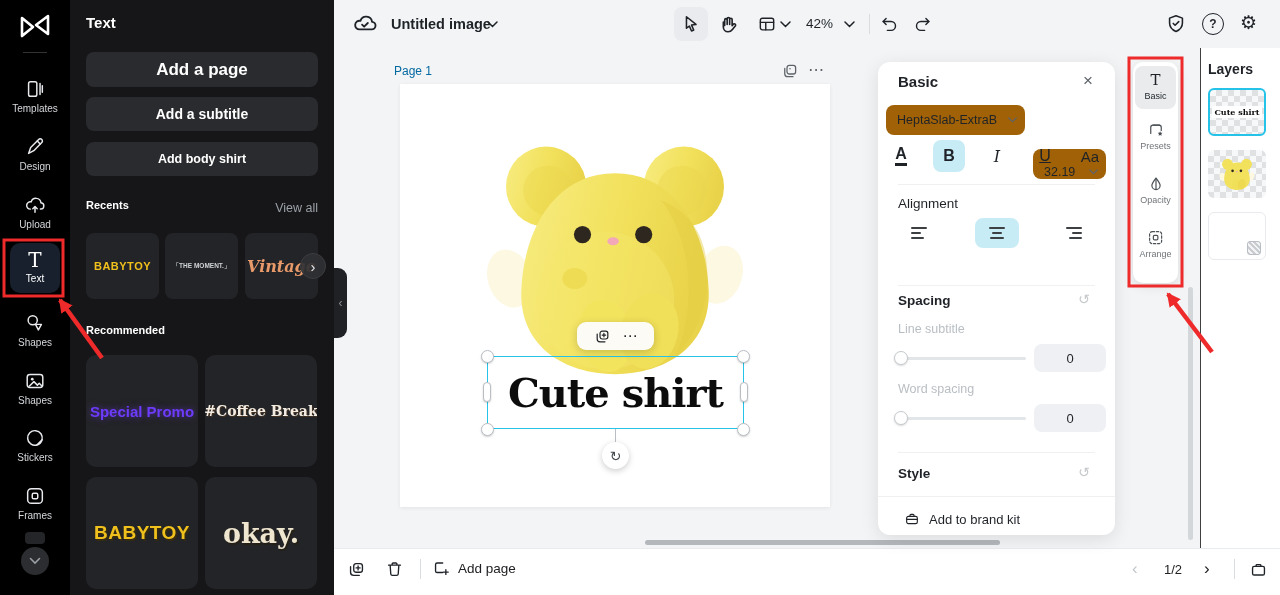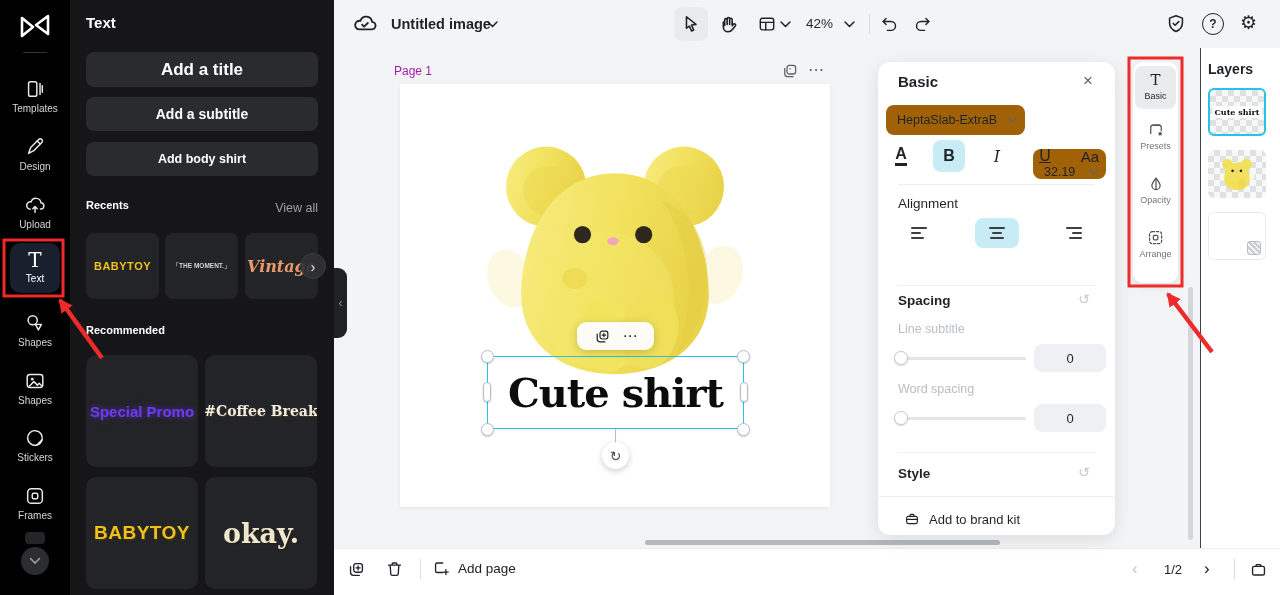--- a/index.html
+++ b/index.html
@@ -181,21 +181,21 @@
       <svg width="12" height="8" viewBox="0 0 12 8" style="margin:10px auto 0;">
         <path d="M1.5 1.5 L6 6 L10.5 1.5" stroke="#9aa0a6" stroke-width="1.6" fill="none" stroke-linecap="round"></path>
       </svg>
     </div>
   </div>
 
   <div class="abs tpanel">
     <div class="tp-title">Text</div>
 
     <div class="tp-btn" style="top:52px;height:35px;font-size:17px;">
-      <span>Add a title</span>
+      <span>Add a page</span>
     </div>
     <div class="tp-btn" style="top:97px;height:34px;font-size:14px;">
       <span>Add a subtitle</span>
     </div>
     <div class="tp-btn" style="top:142px;height:34px;font-size:12.5px;">
       <span>Add body shirt</span>
     </div>
 
     <div class="sec-head" style="top:199px;">Recents</div>
     <div class="view-all" style="top:201px;">View all</div>
@@ -310,21 +310,21 @@
       </svg>
     </div>
     <div class="abs" style="left:868px;top:13px;width:22px;height:22px;border:1.7px solid #1f2328;border-radius:50%;display:flex;align-items:center;justify-content:center;font-size:12px;font-weight:700;color:#1f2328;">
       <span>?</span>
     </div>
     <div class="abs" style="left:906px;top:11px;font-size:19px;color:#1f2328;">
       <span>⚙</span>
     </div>
   </div>
 
-  <div class="abs" style="left:394px;top:64px;font-size:12px;color:#a21caf;">Page 1</div>
+  <div class="abs" style="left:394px;top:64px;font-size:12px;color:#0369a1;">Page 1</div>
   <div class="abs" style="left:781px;top:62px;">
     <svg width="18" height="18" viewBox="0 0 24 24">
         <g stroke="#5f6368" fill="none" stroke-width="1.7" stroke-linecap="round" stroke-linejoin="round">
       <rect x="8" y="4.5" width="11.5" height="11.5" rx="3"></rect>
           <path d="M5 8.5 v7 a4 4 0 0 0 4 4 h7"></path>
           <circle cx="12" cy="9" r="1" fill="#5f6368" stroke="none"></circle>
         </g>
     </svg>
   </div>
   <div class="abs" style="left:808px;top:60px;font-size:16px;color:#5f6368;letter-spacing:1px;">

